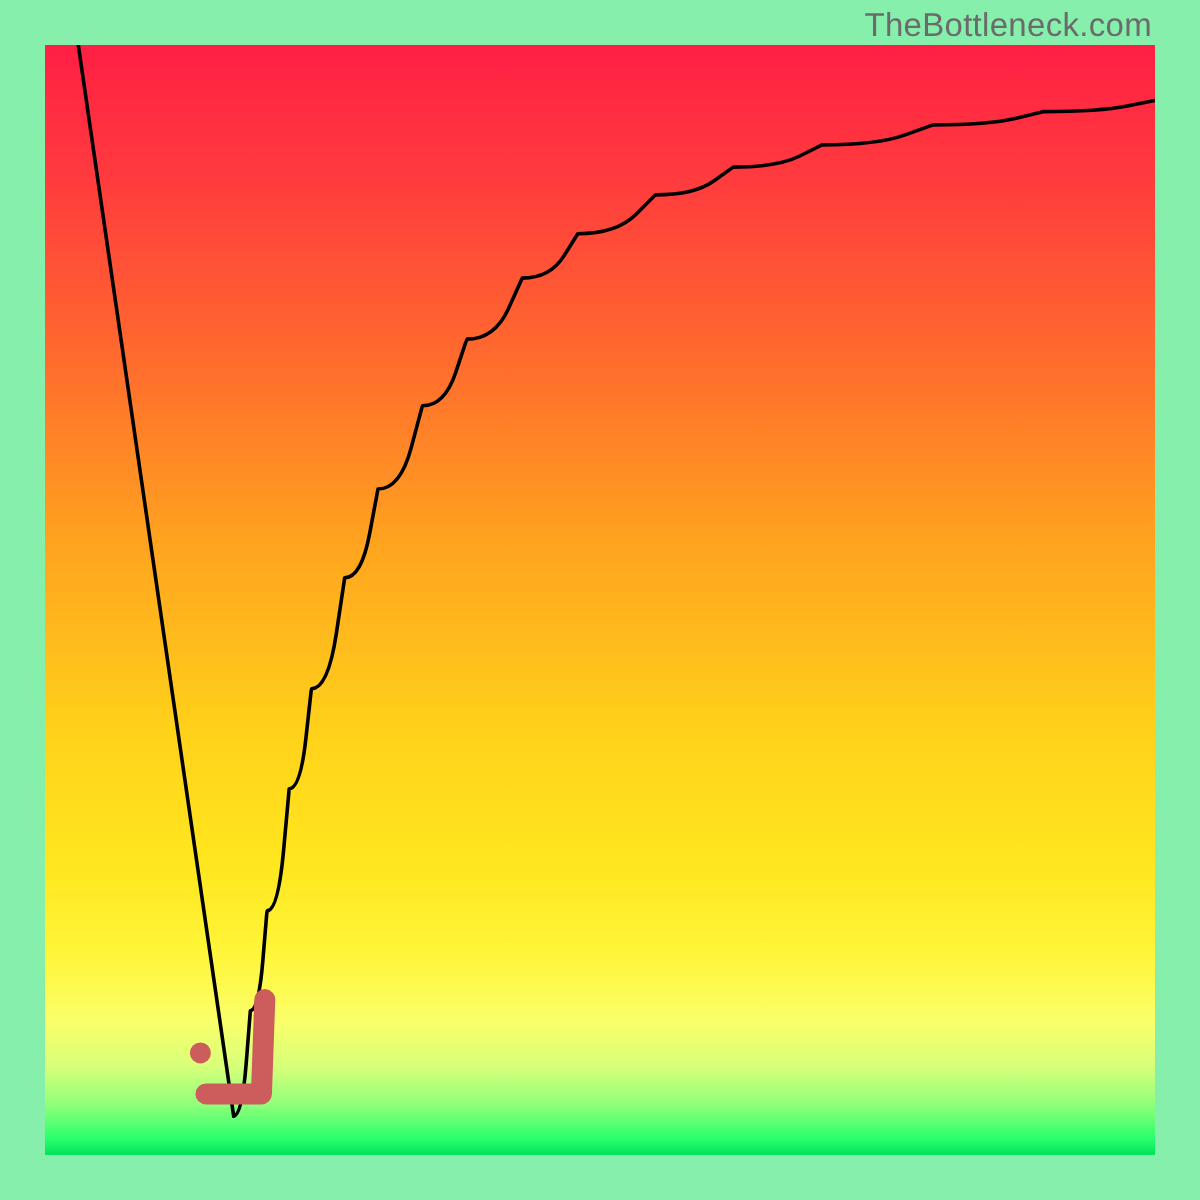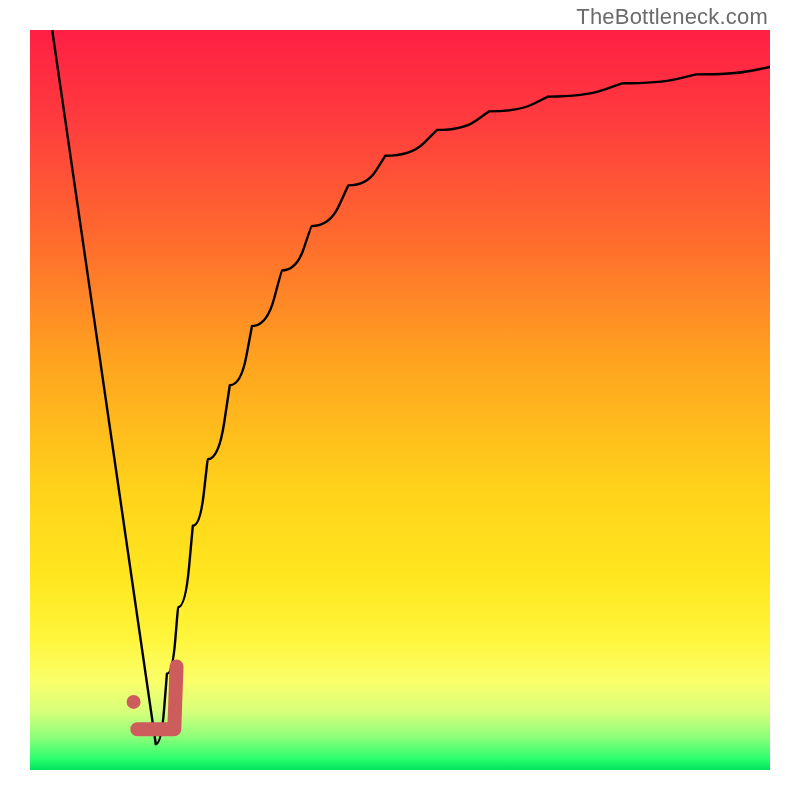--- a/index.html
+++ b/index.html
@@ -9,21 +9,21 @@
     height: 800px;
     background: #000;
     overflow: hidden;
   }
   .frame {
     position: absolute;
     left: 0;
     top: 0;
     width: 800px;
     height: 800px;
-    background: #ffffff;
+    background: #86efac;
   }
   .plot {
     position: absolute;
     left: 30px;
     top: 30px;
     width: 740px;
     height: 740px;
     overflow: hidden;
   }
   .gradient {

